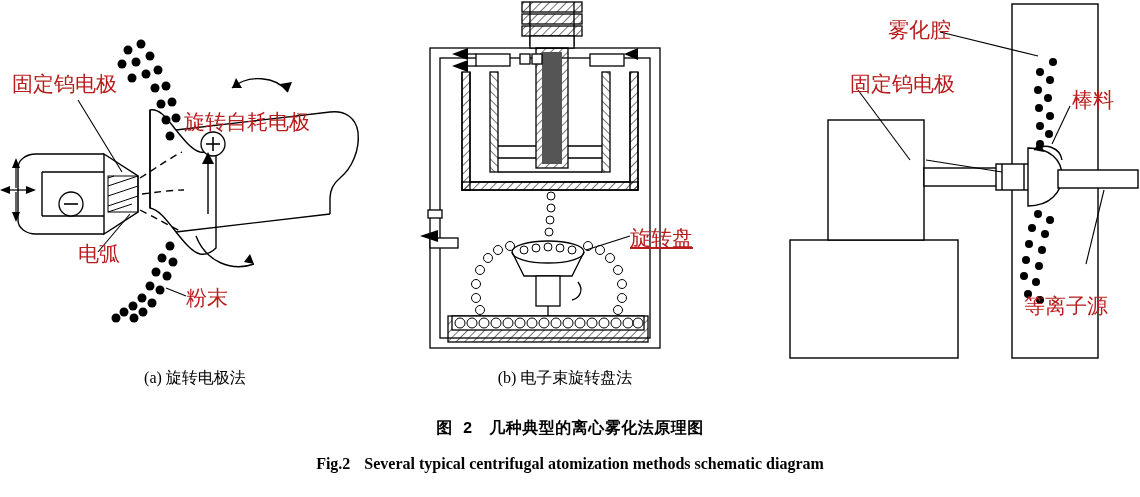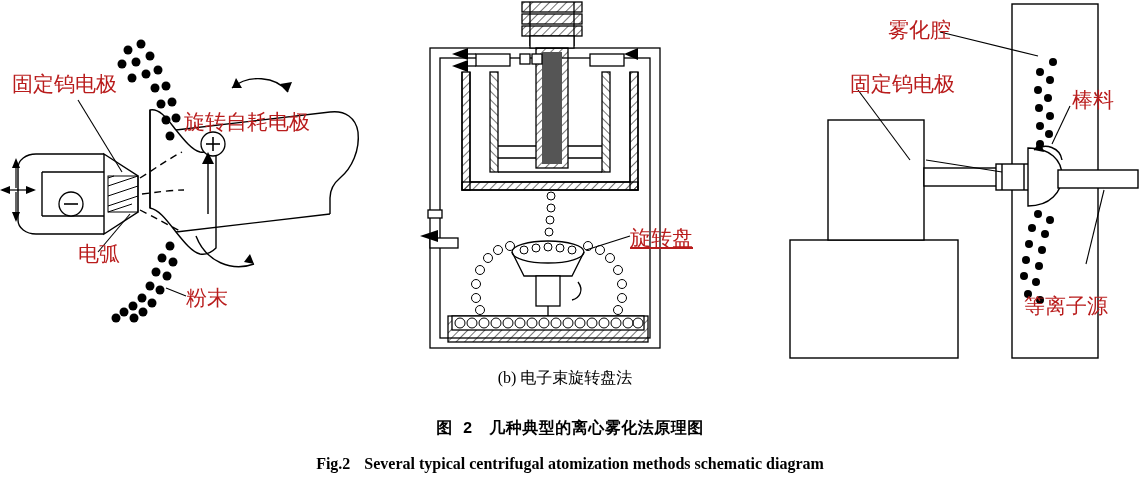--- a/index.html
+++ b/index.html
@@ -195,20 +195,21 @@
         <line x1="98" y1="252" x2="130" y2="214"></line>
         <line x1="186" y1="296" x2="166" y2="288"></line>
       </g>
     </svg>
 
     <div class="label" style="left:12px; top:70px;">固定钨电极</div>
     <div class="label" style="left:184px; top:108px;">旋转自耗电极</div>
     <div class="label" style="left:78px; top:240px;">电弧</div>
     <div class="label" style="left:186px; top:284px;">粉末</div>
 
+    <div class="panel-caption">(a) 旋转电极法</div>
   </div>
 
   <div class="panel" id="panel-b">
     <svg class="svg-layer" width="350" height="400" viewBox="0 0 350 400">
       <defs>
         <pattern id="hatchB" width="6" height="6" patternTransform="rotate(45)" patternUnits="userSpaceOnUse">
           <line x1="0" y1="0" x2="0" y2="6" stroke="#000" stroke-width="1.1"></line>
         </pattern>
         <pattern id="hatchB2" width="6" height="6" patternTransform="rotate(-45)" patternUnits="userSpaceOnUse">
           <line x1="0" y1="0" x2="0" y2="6" stroke="#000" stroke-width="1.1"></line>

